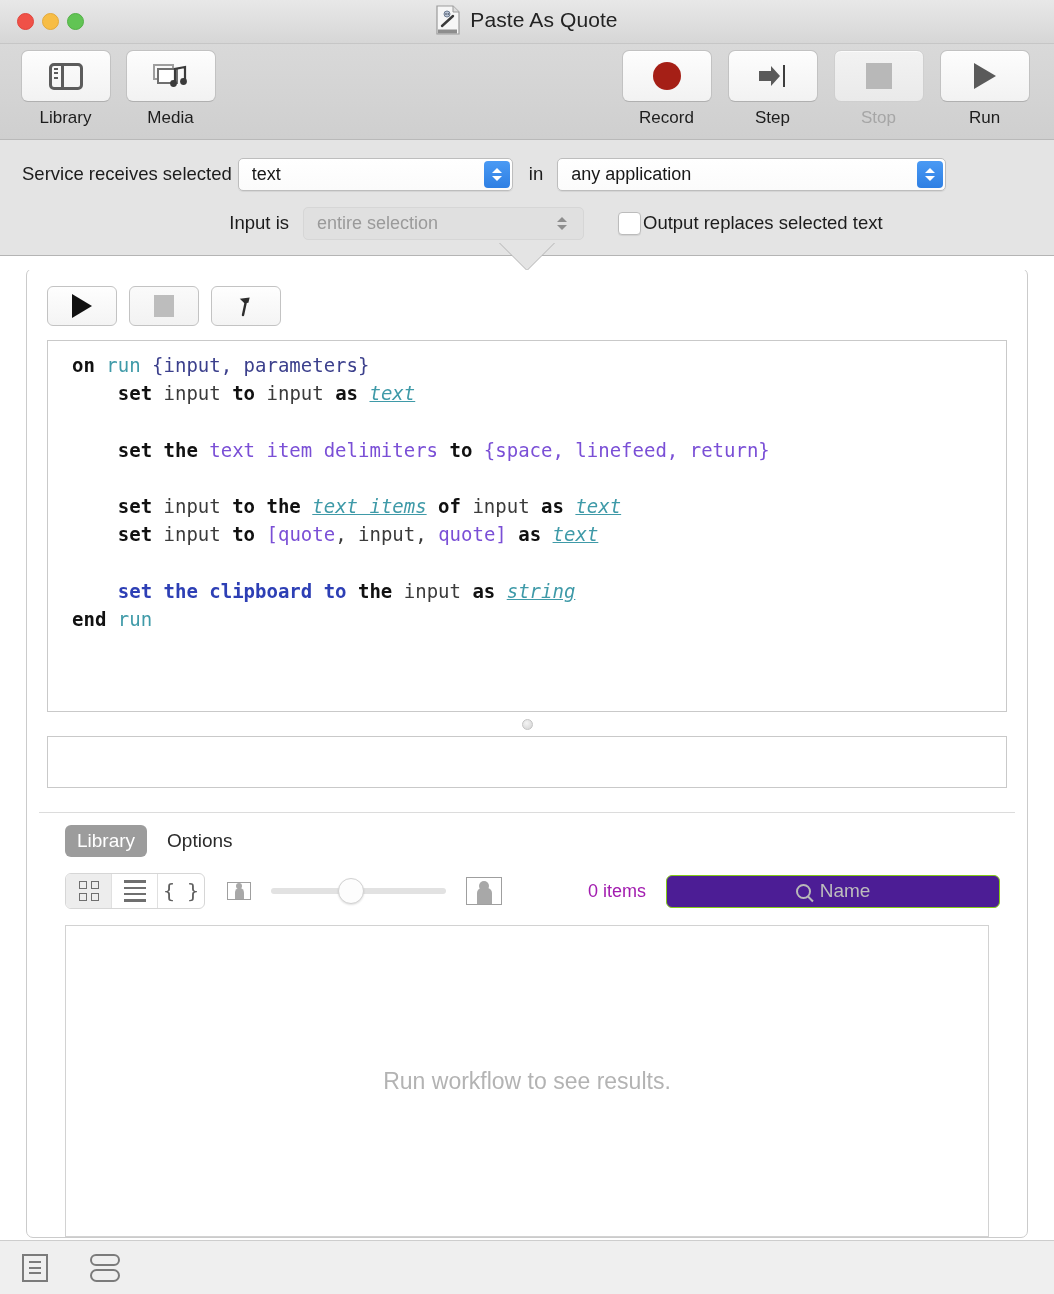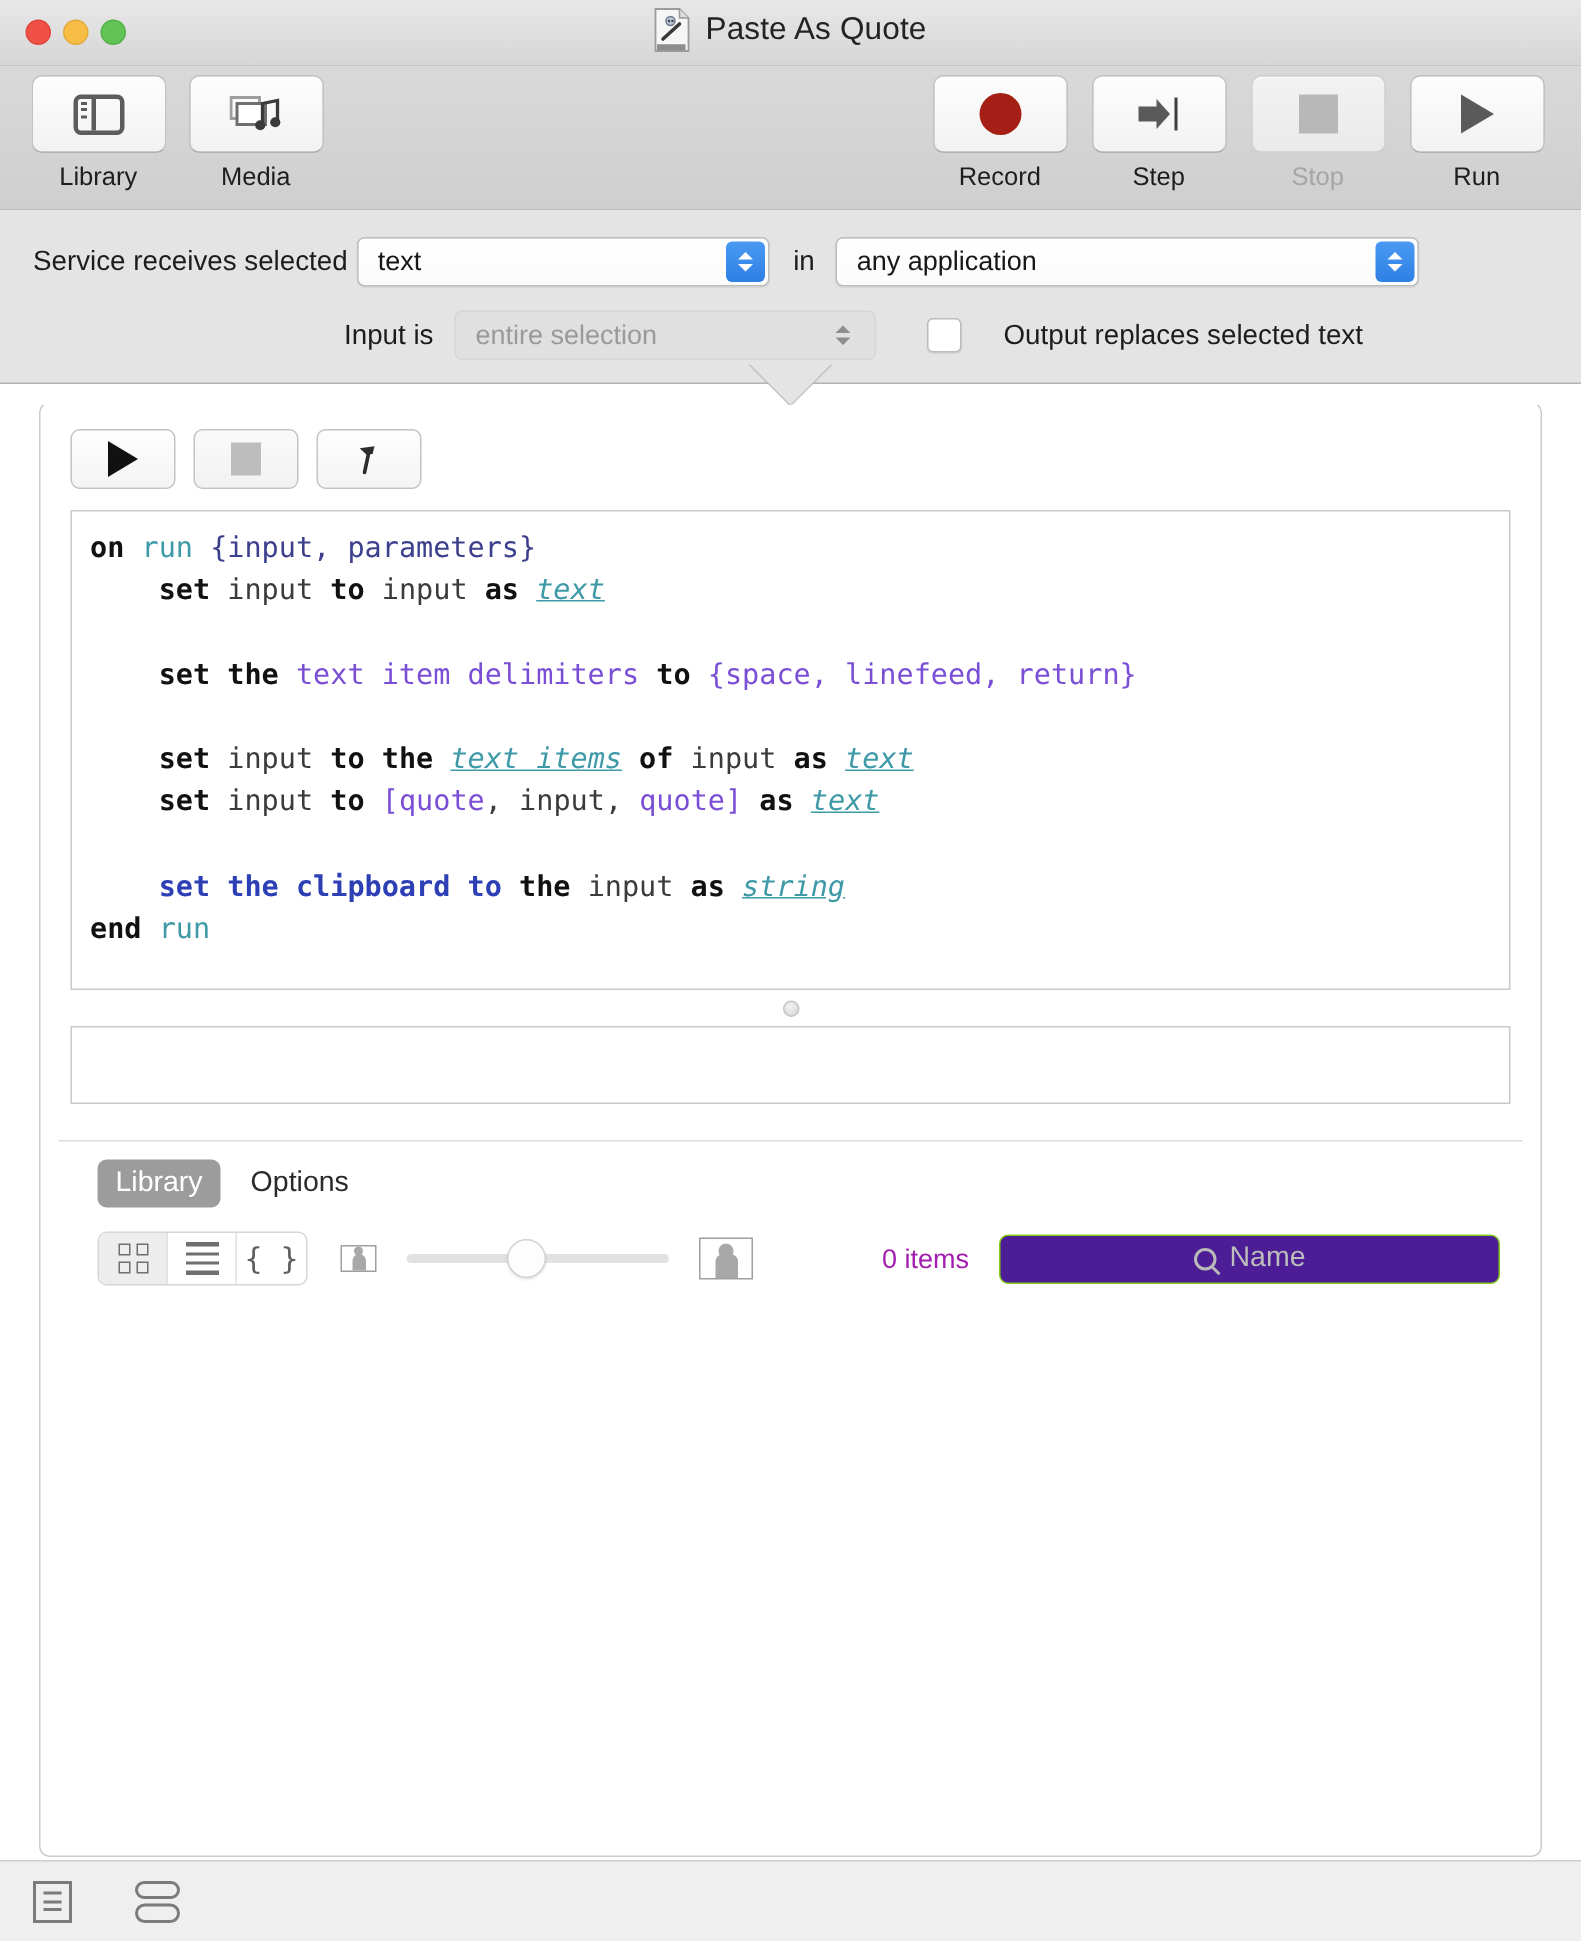--- a/index.html
+++ b/index.html
@@ -90,21 +90,21 @@
   .popup.disabled .pval { color:#9a9a9a; }
   .popup.disabled .chev { background:transparent; right:8px; }
   .popup.disabled .chev .up   { border-bottom-color:#8e8e8e; }
   .popup.disabled .chev .down { border-top-color:#8e8e8e; }
 
   #popup-receives { width:275px; margin-left:6px; }
   #popup-app      { width:389px; margin-left:0; }
   #popup-inputis  { width:281px; }
   .in-word { font-size:18.5px; color:#1c1c1c; margin:0 14px 0 16px; }
 
-  .chkwrap { display:flex; align-items:center; gap:28px; margin-left:34px; }
+  .chkwrap { display:flex; align-items:center; gap:2px; margin-left:34px; }
   .chkbox { width:23px;height:23px;border-radius:4px;background:#fff;border:1px solid #bcbcbc; box-shadow:0 1px 1px rgba(0,0,0,.08); }
 
   
   .notch-area { position:relative; height:14px; flex:none; background:#fff; }
   .notch {
     position:absolute; left:50%; transform:translateX(-50%); top:-14px;
     width:0;height:0; border-left:28px solid transparent; border-right:28px solid transparent;
     border-top:28px solid #e4e4e4; filter:drop-shadow(0 1px 0 #b4b4b4);
   }
 
@@ -128,21 +128,21 @@
     background:linear-gradient(180deg,#fefefe 0%,#f4f4f4 100%);
     border:1px solid #c3c3c3; display:flex;align-items:center;justify-content:center;
   }
   .sbtn.dis { background:linear-gradient(180deg,#fafafa 0%,#f2f2f2 100%); }
   .sb-run { width:0;height:0; border-left:20px solid #111; border-top:12px solid transparent; border-bottom:12px solid transparent; }
   .sb-stop { width:20px;height:22px;background:#bdbdbd; }
   .sb-hammer { width:24px;height:24px; position:relative; }
 
   .code-box {
     margin:0 20px; border:1px solid #c9c9c9; background:#fff; flex:none;
-    height:320px; padding:10px 12px 0 12px; overflow:hidden;
+    height:372px; padding:10px 12px 0 24px; overflow:hidden;
   }
   pre.code {
     margin:0; font-family:"DejaVu Sans Mono","Liberation Mono",monospace;
     font-size:19px; line-height:28.2px; color:#2d2d2d; white-space:pre;
   }
   .k-bold   { color:#111; font-weight:bold; }
   .k-blue   { color:#2d3fb5; font-weight:bold; }
   .k-teal   { color:#3f9aa8; }
   .k-purple { color:#7a4fd6; }
   .k-navy   { color:#3b3f8c; }
@@ -427,20 +427,23 @@
           </span>
 
         <span class="items-count">0 items</span>
 
         <div class="searchfield">
           <span class="mag"></span>
           <span class="ph">Name</span>
         </div>
       </div>
 
+      <div class="results-area">
+        <span class="results-msg">Run workflow to see results.</span>
+      </div>
 
     </div>
   </div>
 
   <div class="bottombar">
     <span class="ic-log">
         <i></i>
         <i></i>
         <i></i>
       </span>

